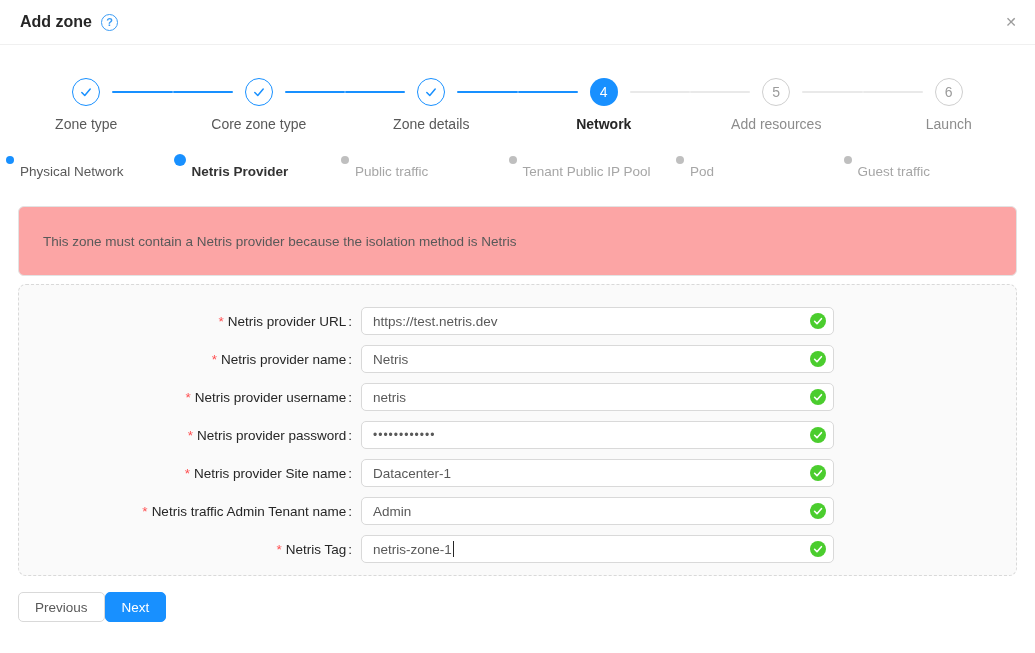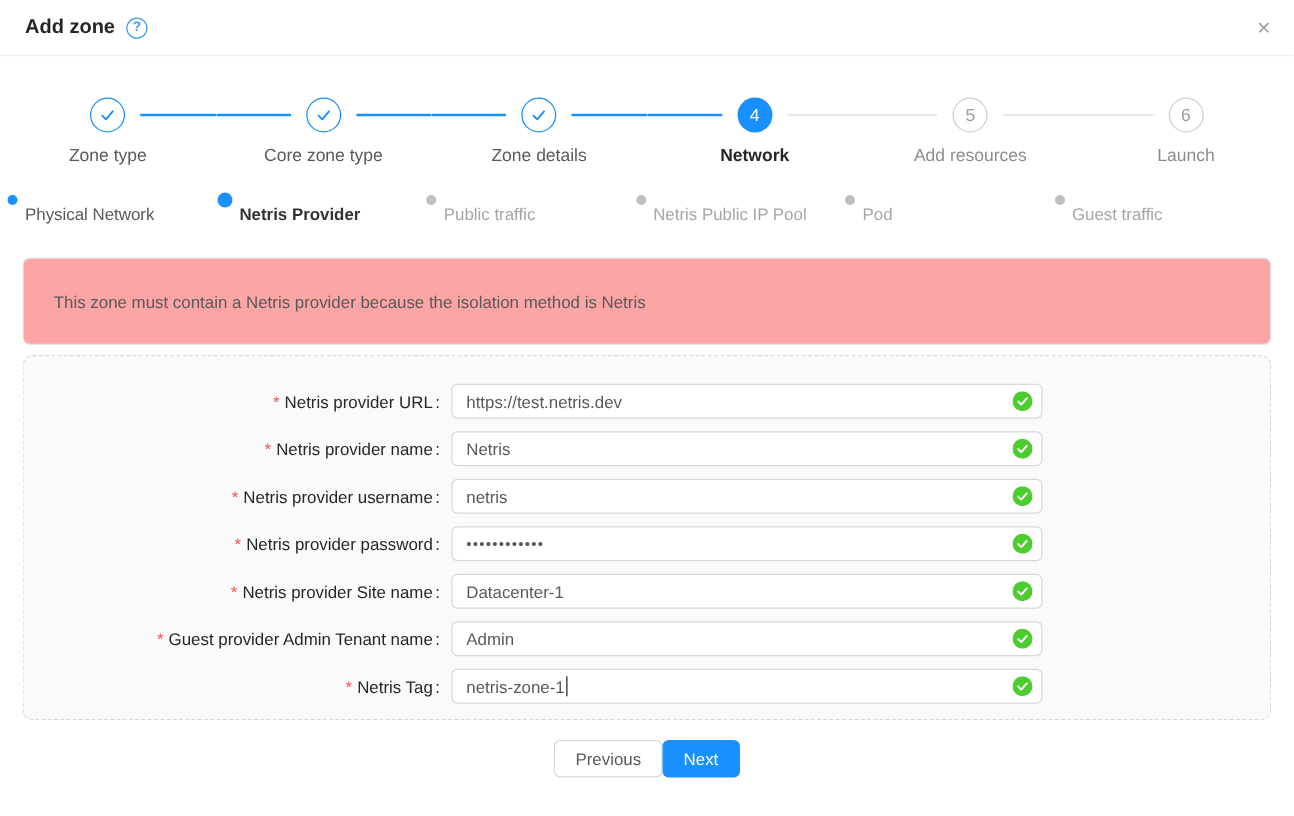--- a/index.html
+++ b/index.html
@@ -67,21 +67,21 @@
             padding:0 30px 0 11px; cursor:text; }
   .fvalue { font-size:13.5px; color:#595959; white-space:nowrap; overflow:hidden; }
   .fvalue.pwd { letter-spacing:1px; font-size:12px; color:#595959; }
   .valid-ic { position:absolute; right:7px; top:50%; transform:translateY(-50%); width:16px;
               height:16px; display:flex; }
   .caret { display:inline-block; width:1.5px; height:16px; background:#262626; margin-left:1px;
            animation:blink 1s step-end infinite; }
   @keyframes blink { 50% { opacity:0; } }
 
   
-  .ftr { display:flex; justify-content:center; margin:16px 18px 0; }
+  .ftr { display:flex; justify-content:flex-start; margin:16px 18px 0; }
   .btn { height:30px; border-radius:5px; font-size:13.5px; display:flex; align-items:center;
          padding:0 16px; cursor:pointer; }
   .btn.prev { background:#fff; border:1px solid #d9d9d9; color:#595959; }
   .btn.next { background:#1890ff; border:1px solid #1890ff; color:#fff; }
 </style>
 </head>
 <body>
 
 <div class="hdr">
   <span class="hdr-title">Add zone</span>
@@ -176,21 +176,21 @@
         <i class="sconn right gray"></i>
       </div>
     <div class="sub-label">Public traffic</div>
   </div>
   <div class="sub">
     <div class="dot-row">
         <i class="sconn left gray"></i>
         <span class="dot pending"></span>
         <i class="sconn right gray"></i>
       </div>
-    <div class="sub-label">Netris Public IP Pool</div>
+    <div class="sub-label">Tenant Public IP Pool</div>
   </div>
   <div class="sub">
     <div class="dot-row">
         <i class="sconn left gray"></i>
         <span class="dot pending"></span>
         <i class="sconn right gray"></i>
       </div>
     <div class="sub-label">Pod</div>
   </div>
   <div class="sub">
@@ -268,21 +268,21 @@
       <span class="valid-ic">
           <svg width="16" height="16" viewBox="0 0 16 16">
             <circle cx="8" cy="8" r="8" fill="#4bcd2e"></circle>
             <path d="M4.6 8.3 L7 10.7 L11.4 5.7" stroke="#fff" stroke-width="1.6" fill="none" stroke-linecap="round" stroke-linejoin="round"></path>
           </svg>
         </span>
     </div>
   </div>
 
   <div class="frow">
-    <label class="flabel"><span class="req">*</span><span>Guest provider Admin Tenant name</span><span class="colon">:</span></label>
+    <label class="flabel"><span class="req">*</span><span>Netris traffic Admin Tenant name</span><span class="colon">:</span></label>
     <div class="finput">
       <span class="fvalue">Admin</span>
       <span class="valid-ic">
           <svg width="16" height="16" viewBox="0 0 16 16">
             <circle cx="8" cy="8" r="8" fill="#4bcd2e"></circle>
             <path d="M4.6 8.3 L7 10.7 L11.4 5.7" stroke="#fff" stroke-width="1.6" fill="none" stroke-linecap="round" stroke-linejoin="round"></path>
           </svg>
         </span>
     </div>
   </div>

